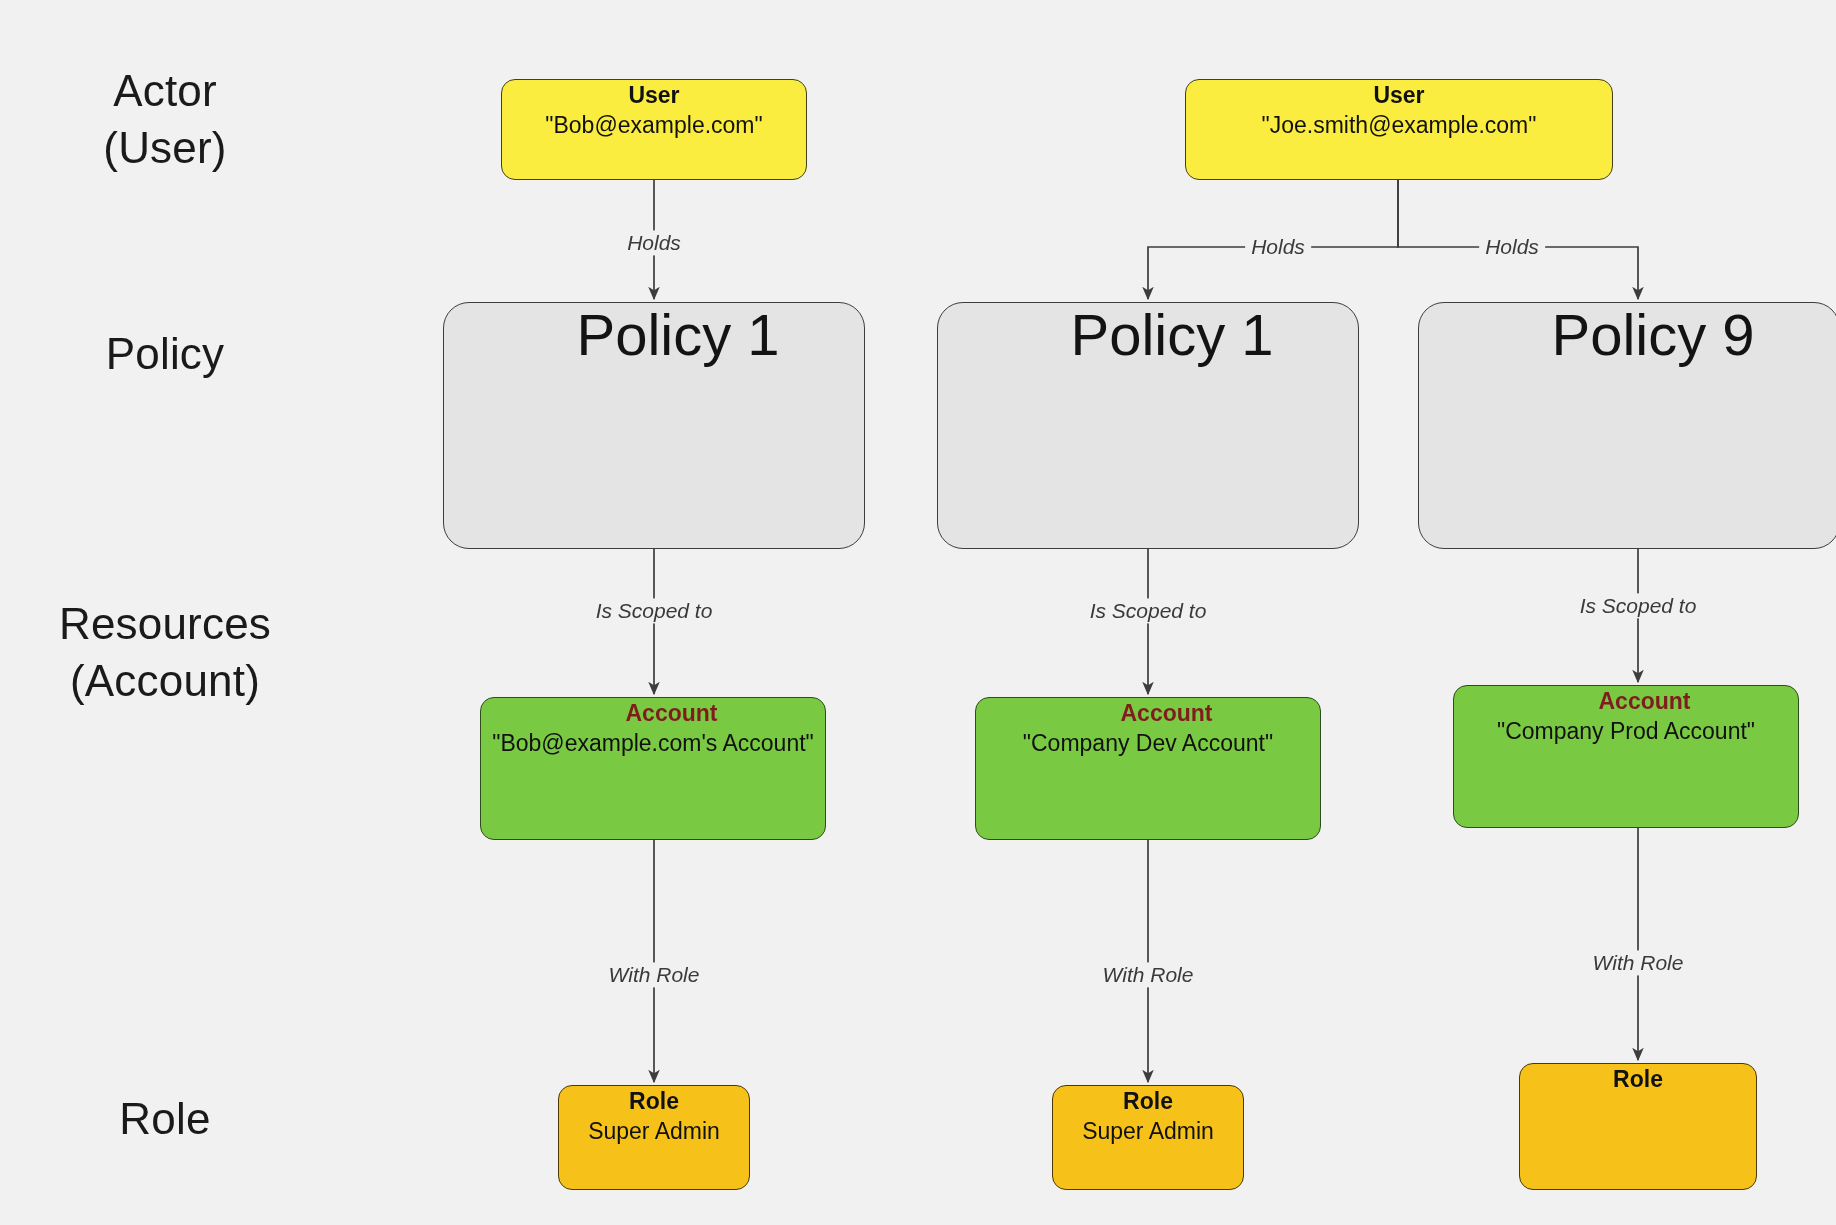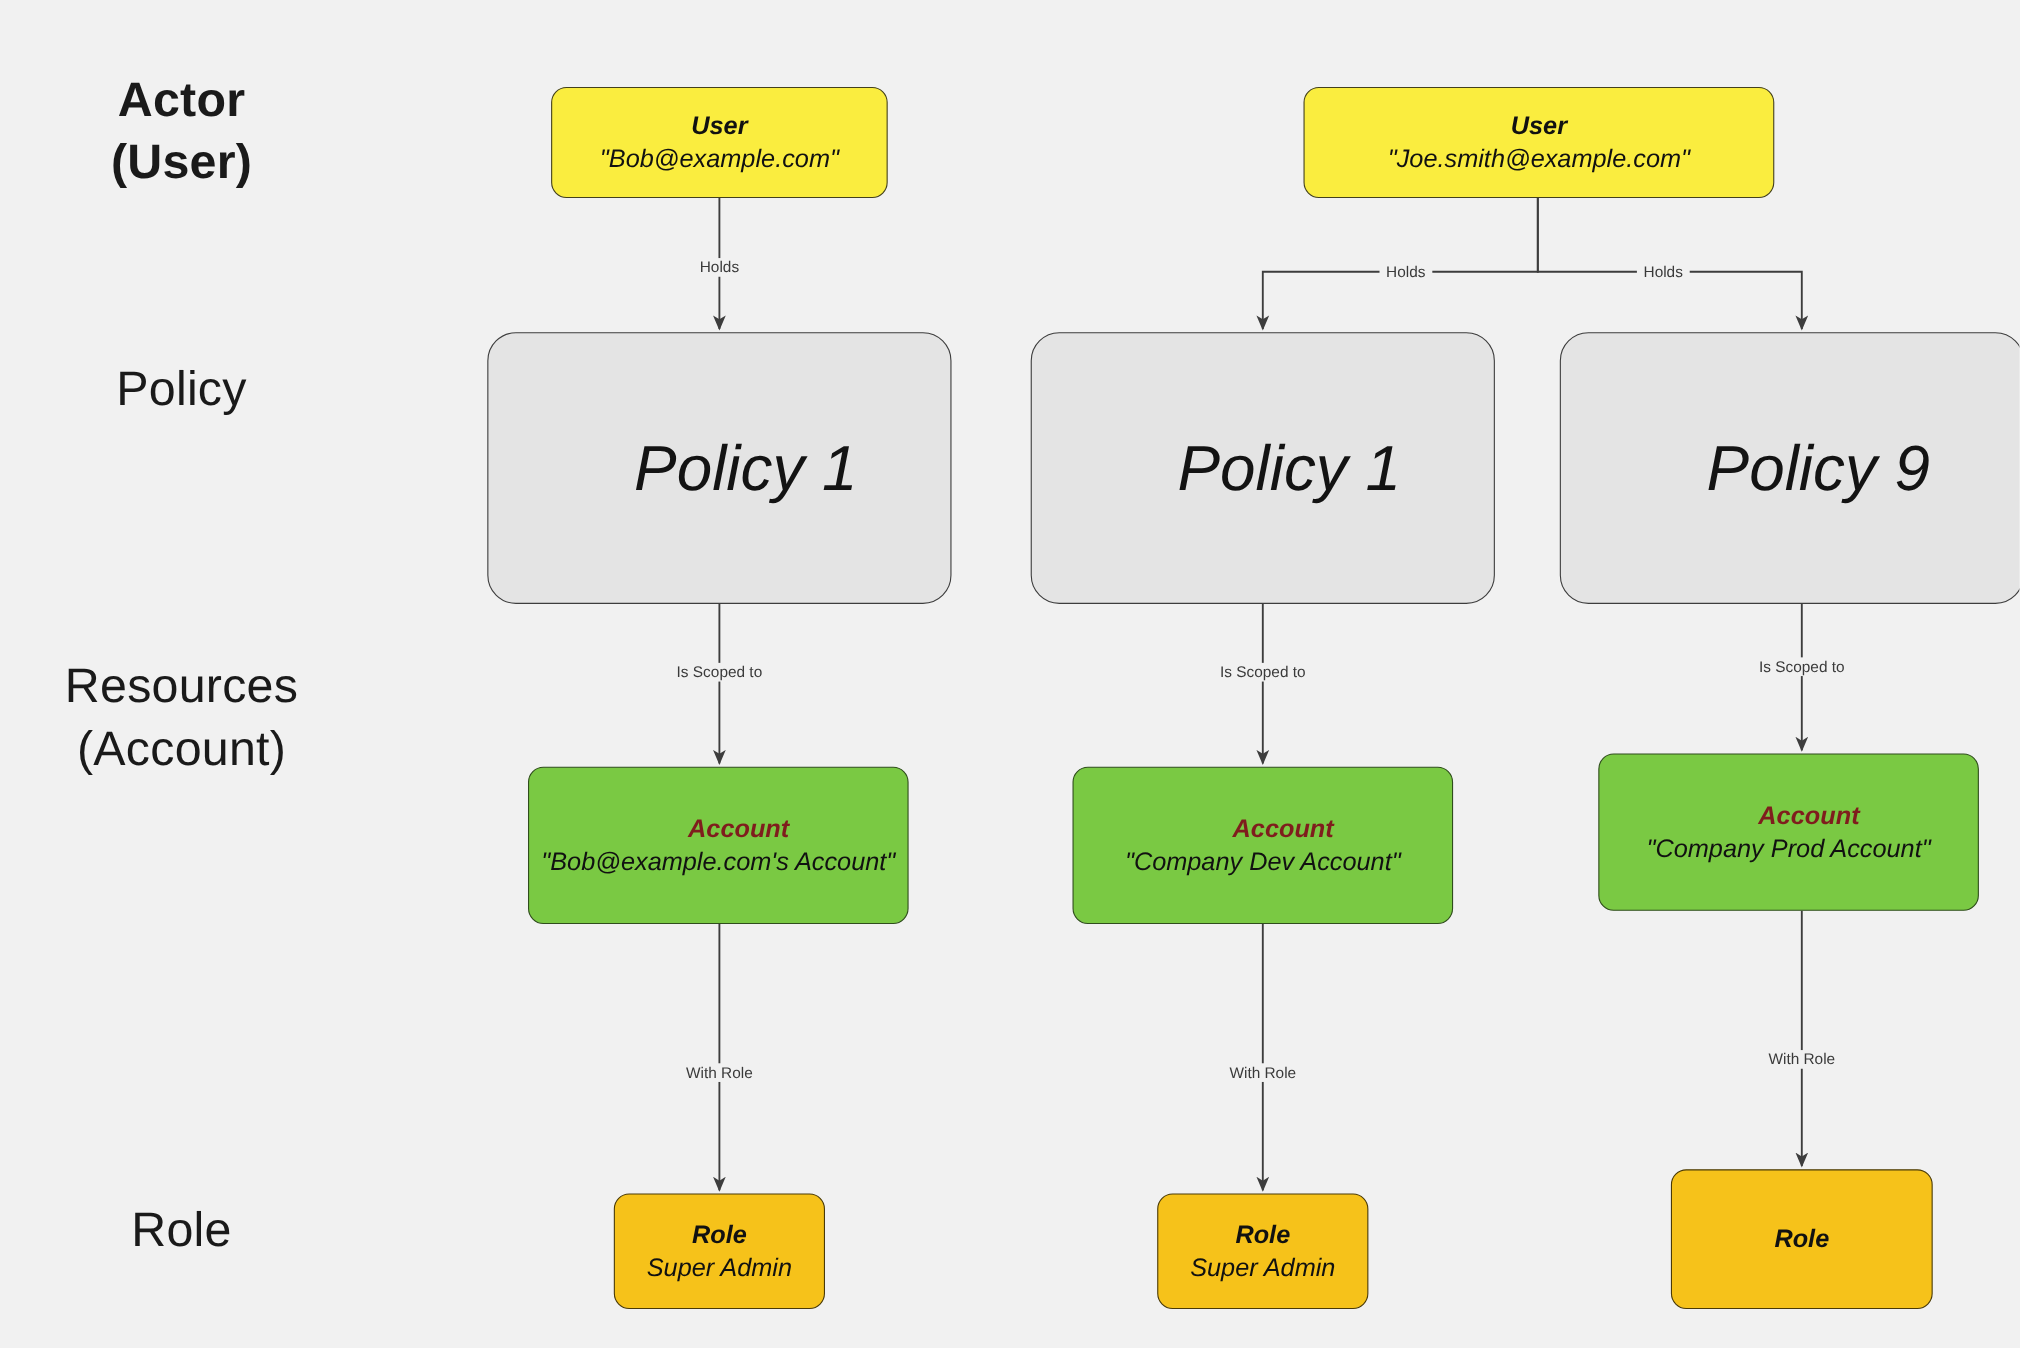--- a/index.html
+++ b/index.html
@@ -37,25 +37,24 @@
     letter-spacing: 0.2px;
   }
 
   
   .node {
     position: absolute;
     box-sizing: border-box;
     display: flex;
     flex-direction: column;
     align-items: center;
-    justify-content: center;
+    justify-content: flex-start;
     text-align: center;
     border: 1.6px solid #3b3b28;
     color: #111111;
-    font-style: italic;
   }
   .node .n-title {
     font-weight: bold;
     font-size: 23px;
     line-height: 1.32;
   }
   .node .n-sub {
     font-size: 23px;
     line-height: 1.34;
     padding: 0 10px;
@@ -87,27 +86,28 @@
     font-size: 58px;
     font-weight: normal;
     color: #131313;
     line-height: 1.1;
     margin-left: 48px;
   }
 
   
   .edge-label {
     position: absolute;
-    font-size: 14px;
+    font-size: 21px;
     color: #3a3a3a;
     background: #f1f1f1;
     padding: 0 6px;
     white-space: nowrap;
     transform: translate(-50%, -50%);
     line-height: 1.2;
+    font-style: italic;
   }
 </style>
 </head>
 <body>
 
 <div id="canvas">
 
   <svg id="edges" viewBox="0 0 1836 1225" xmlns="http://www.w3.org/2000/svg">
     <defs>
       <marker id="arrow" markerWidth="9" markerHeight="9" refX="7.2" refY="4" orient="auto" markerUnits="strokeWidth">
@@ -127,21 +127,21 @@
 
     <path d="M 1638,549 L 1638,682" stroke="#3d3d3d" stroke-width="1.7" fill="none" marker-end="url(#arrow)"></path>
 
     <path d="M 654,840 L 654,1082" stroke="#3d3d3d" stroke-width="1.7" fill="none" marker-end="url(#arrow)"></path>
 
     <path d="M 1148,840 L 1148,1082" stroke="#3d3d3d" stroke-width="1.7" fill="none" marker-end="url(#arrow)"></path>
 
     <path d="M 1638,828 L 1638,1060" stroke="#3d3d3d" stroke-width="1.7" fill="none" marker-end="url(#arrow)"></path>
   </svg>
 
-  <div class="row-label" style="left:0px; top:62px; width:330px;font-weight:bold;">Actor
+  <div class="row-label" style="left:0px; top:62px; width:330px;">Actor
 (User)</div>
 
   <div class="row-label" style="left:0px; top:595px; width:330px;">Resources
 (Account)</div>
 
   <div class="row-label" style="left:0px; top:325px; width:330px;">Policy</div>
 
   <div class="row-label" style="left:0px; top:1090px; width:330px;">Role</div>
 
   <div class="node user" style="left:501px; top:79px; width:306px; height:101px;">

